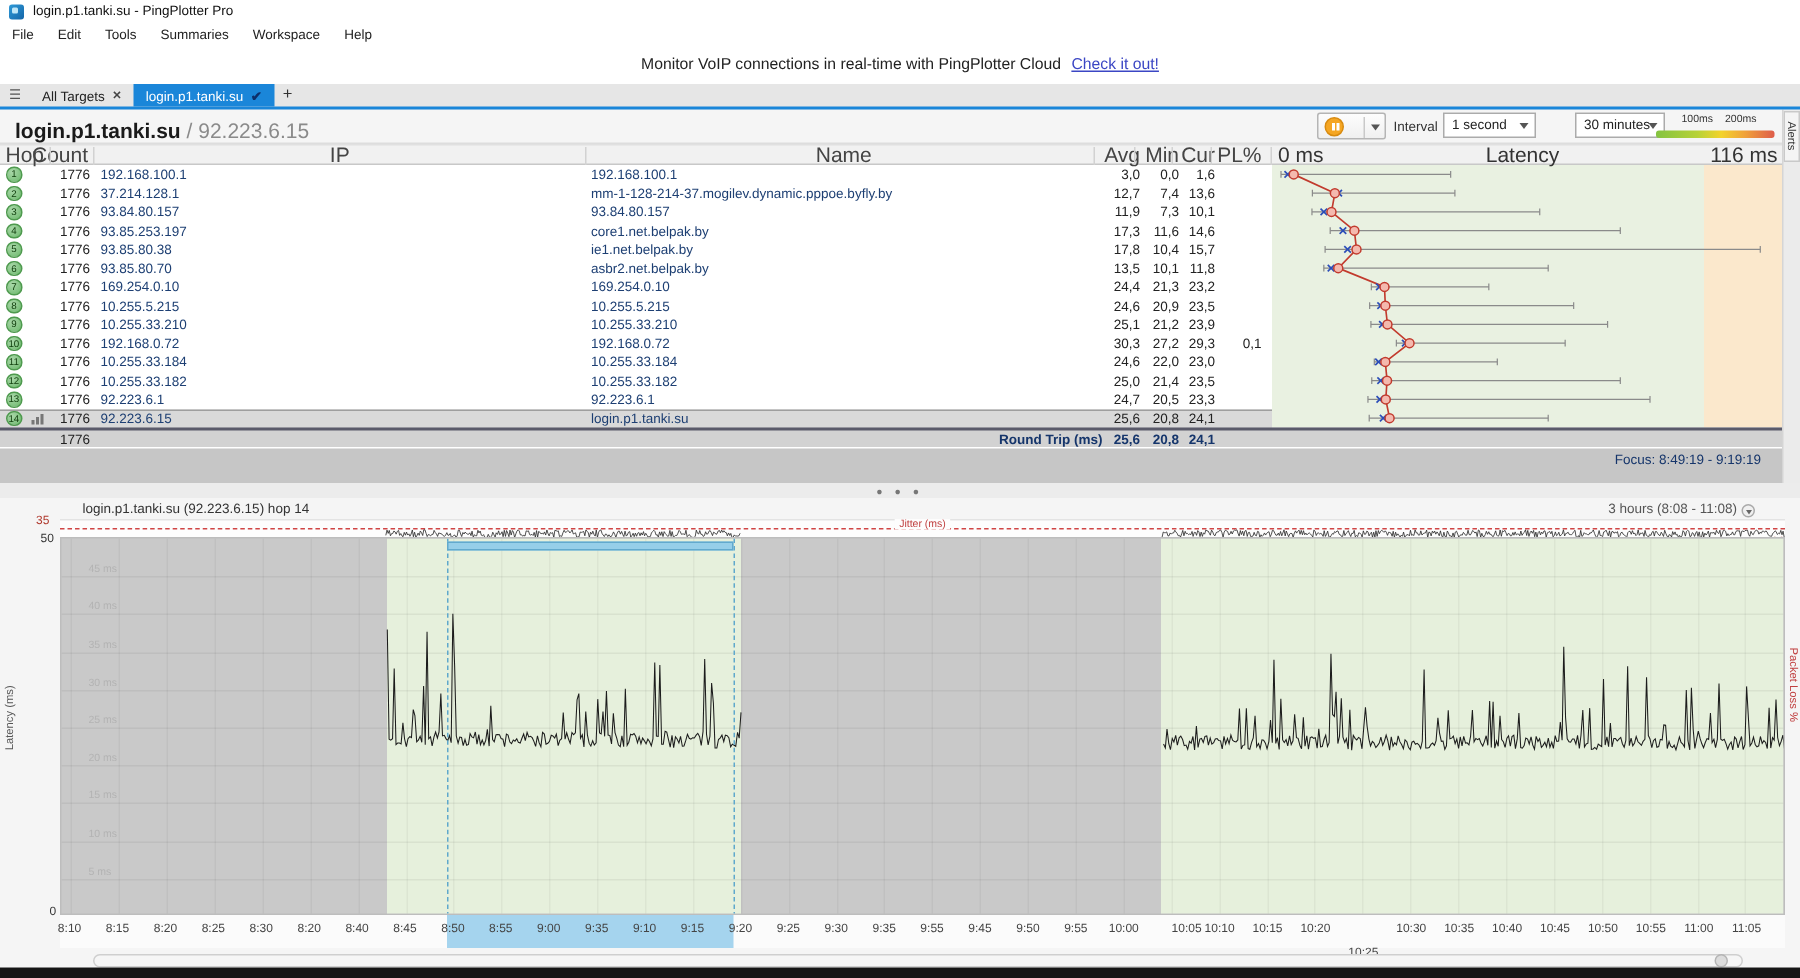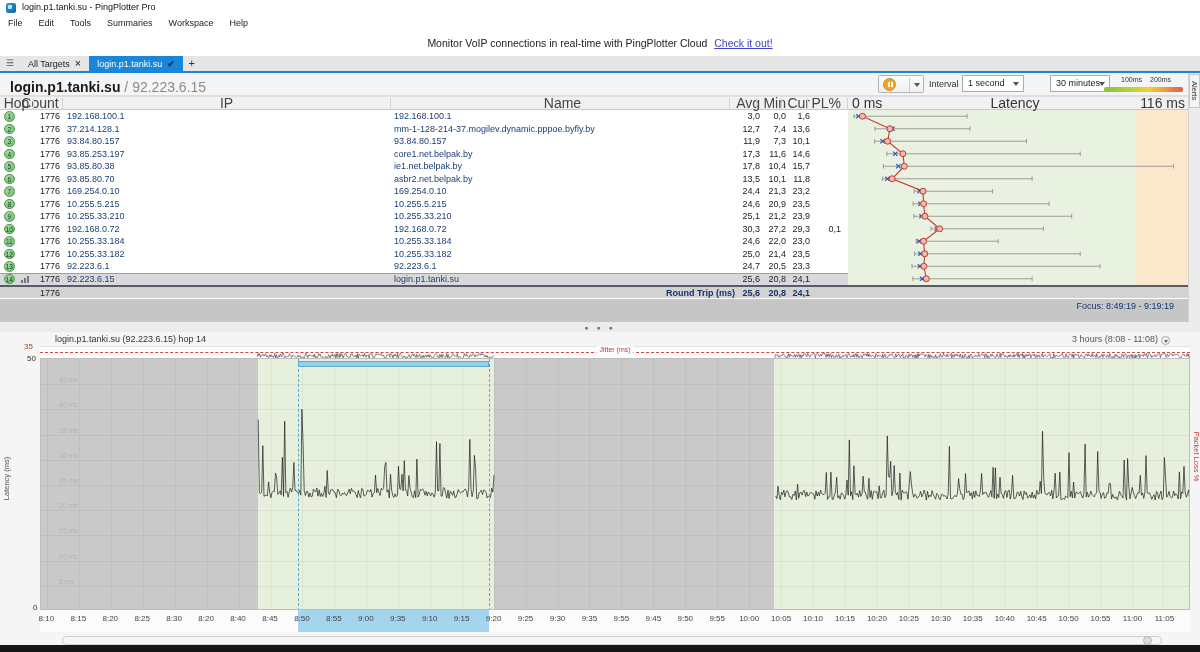--- a/index.html
+++ b/index.html
@@ -589,25 +589,25 @@
       <span class="tlab" style="left: 36.6667%;">9:15</span>
       <span class="tlab" style="left: 39.4444%;">9:20</span>
       <span class="tlab" style="left: 42.2222%;">9:25</span>
       <span class="tlab" style="left: 45%;">9:30</span>
       <span class="tlab" style="left: 47.7778%;">9:35</span>
       <span class="tlab" style="left: 50.5556%;">9:55</span>
       <span class="tlab" style="left: 53.3333%;">9:45</span>
       <span class="tlab" style="left: 56.1111%;">9:50</span>
       <span class="tlab" style="left: 58.8889%;">9:55</span>
       <span class="tlab" style="left: 61.6667%;">10:00</span>
-      <span class="tlab" style="left: 64.4444%;">10:05</span>
+      <span class="tlab" style="left: 64.4444%; text-align: right;">10:05</span>
       <span class="tlab" style="left: 67.2222%;">10:10</span>
       <span class="tlab" style="left: 70%;">10:15</span>
       <span class="tlab" style="left: 72.7778%;">10:20</span>
-      <span class="tlab" style="left: 75.5556%;">10:25</span>
+      <span class="tlab" style="left: 75.5556%; margin-top: 16px;">10:25</span>
       <span class="tlab" style="left: 78.3333%;">10:30</span>
       <span class="tlab" style="left: 81.1111%;">10:35</span>
       <span class="tlab" style="left: 83.8889%;">10:40</span>
       <span class="tlab" style="left: 86.6667%;">10:45</span>
       <span class="tlab" style="left: 89.4444%;">10:50</span>
       <span class="tlab" style="left: 92.2222%;">10:55</span>
       <span class="tlab" style="left: 95%;">11:00</span>
       <span class="tlab" style="left: 97.7778%;">11:05</span>
     </div>
   <div id="scrollbar">

